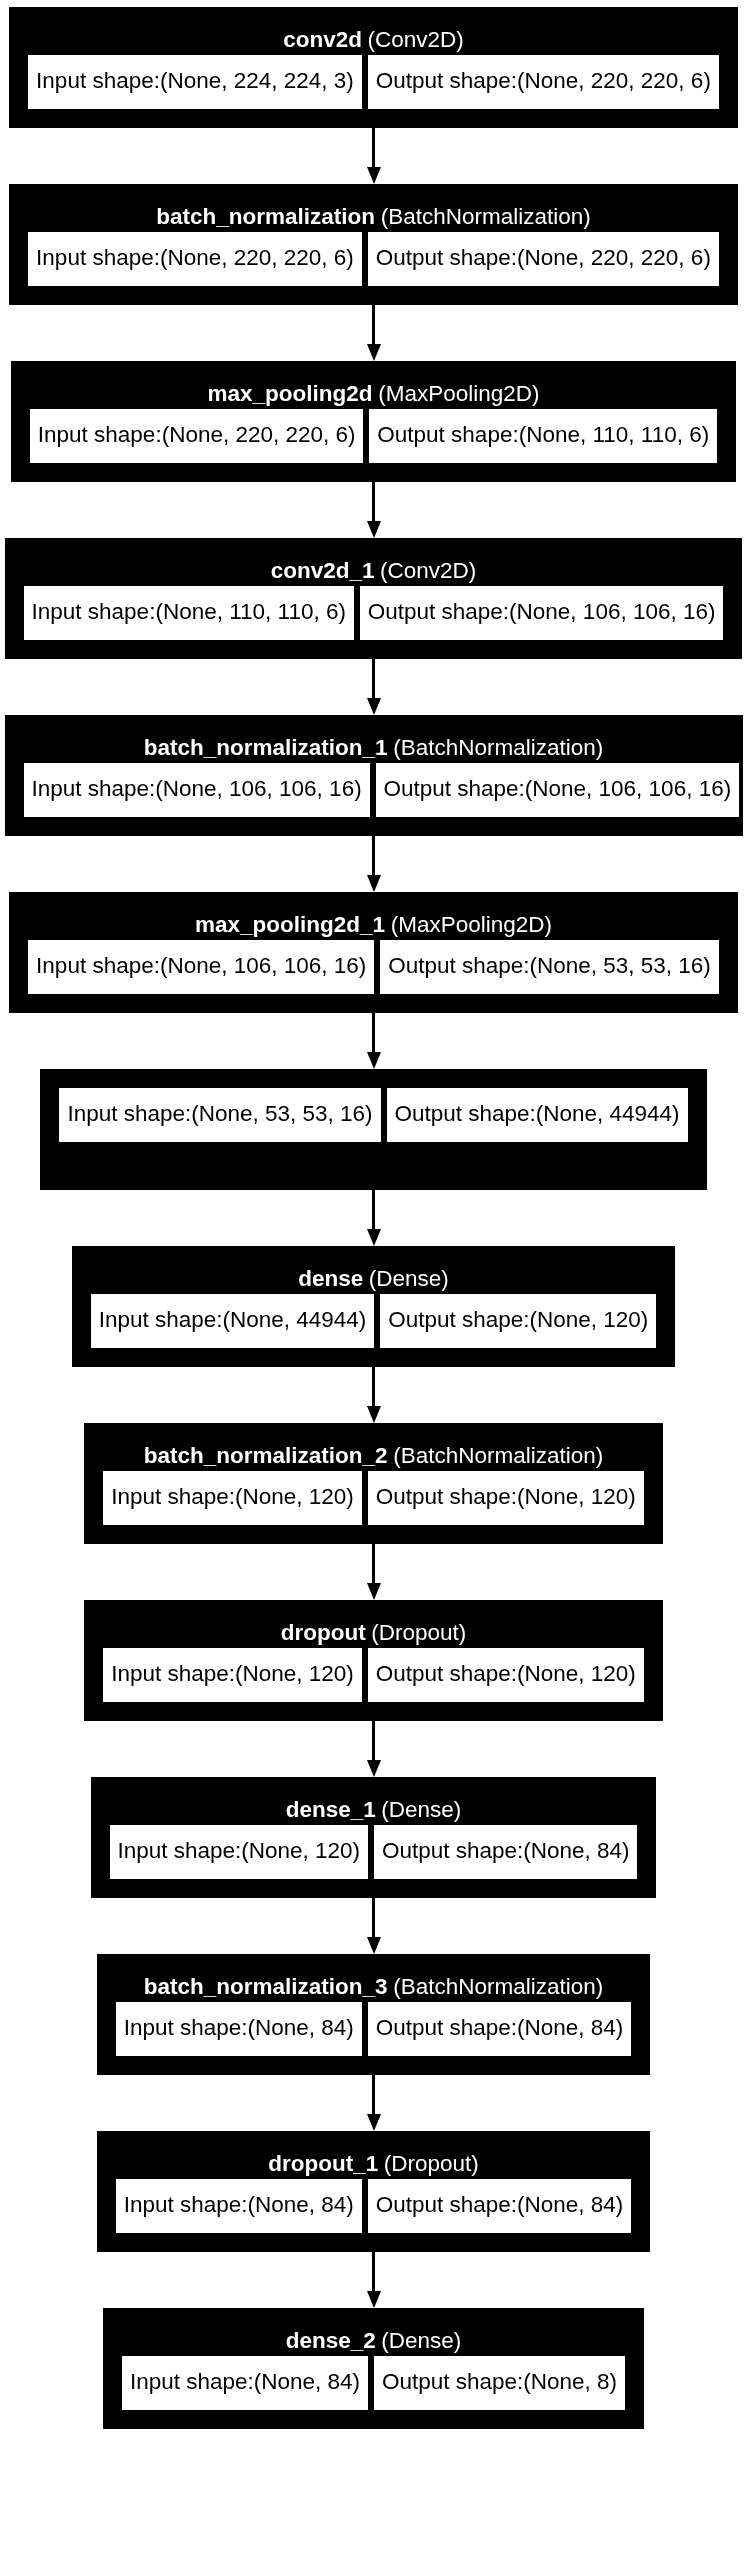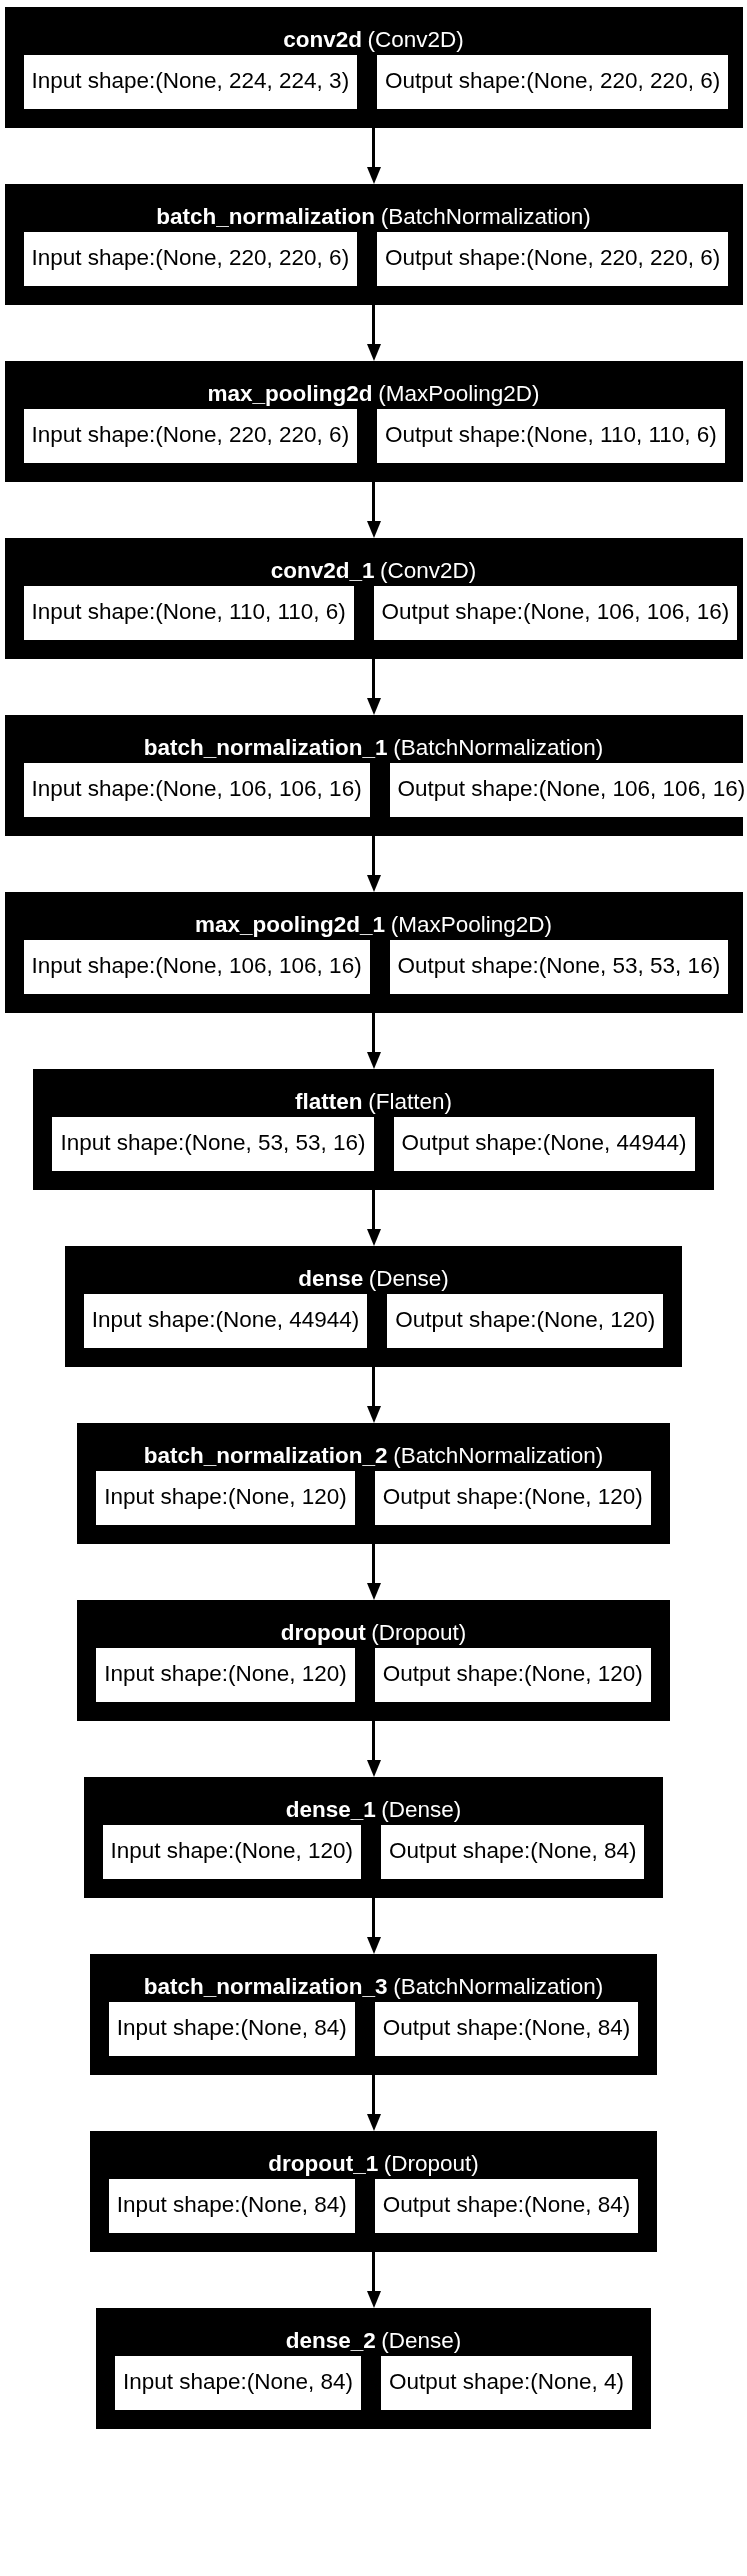--- a/index.html
+++ b/index.html
@@ -43,21 +43,21 @@
     padding: 0 14.6px;
   }
   .layer-name { font-weight: bold; }
   .layer-type { margin-left: 5.6px; }
   .layer-type::before { content: "("; }
   .layer-type::after  { content: ")"; }
   .node-cells {
     flex: 0 0 54px;
     height: 54px;
     display: flex;
-    gap: 20px;
+    gap: 6px;
   }
   .cell {
     background: #ffffff;
     color: #000000;
     flex: 1 1 auto;
     display: flex;
     align-items: center;
     justify-content: center;
     font-size: 22.5px;
     line-height: 1.1;
@@ -217,24 +217,20 @@
       </div>
     </div>
   </div>
 
   <div class="arrow">
     <div class="arrow-line"></div>
     <div class="arrow-head"></div>
   </div>
 
   <div class="node">
-    <div class="node-header">
-      <span class="layer-name">flatten</span>
-        <span class="layer-type">Flatten</span>
-    </div>
     <div class="node-cells">
       <div class="cell">
         <span class="cell-label">Input shape: </span>
           <span class="cell-value">(None, 53, 53, 16)</span>
       </div>
       <div class="cell">
         <span class="cell-label">Output shape: </span>
           <span class="cell-value">(None, 44944)</span>
       </div>
     </div>
@@ -382,18 +378,18 @@
       <span class="layer-name">dense_2</span>
         <span class="layer-type">Dense</span>
     </div>
     <div class="node-cells">
       <div class="cell">
         <span class="cell-label">Input shape: </span>
           <span class="cell-value">(None, 84)</span>
       </div>
       <div class="cell">
         <span class="cell-label">Output shape: </span>
-          <span class="cell-value">(None, 4)</span>
+          <span class="cell-value">(None, 8)</span>
       </div>
     </div>
   </div>
 </div>
 
 
 </body></html>

